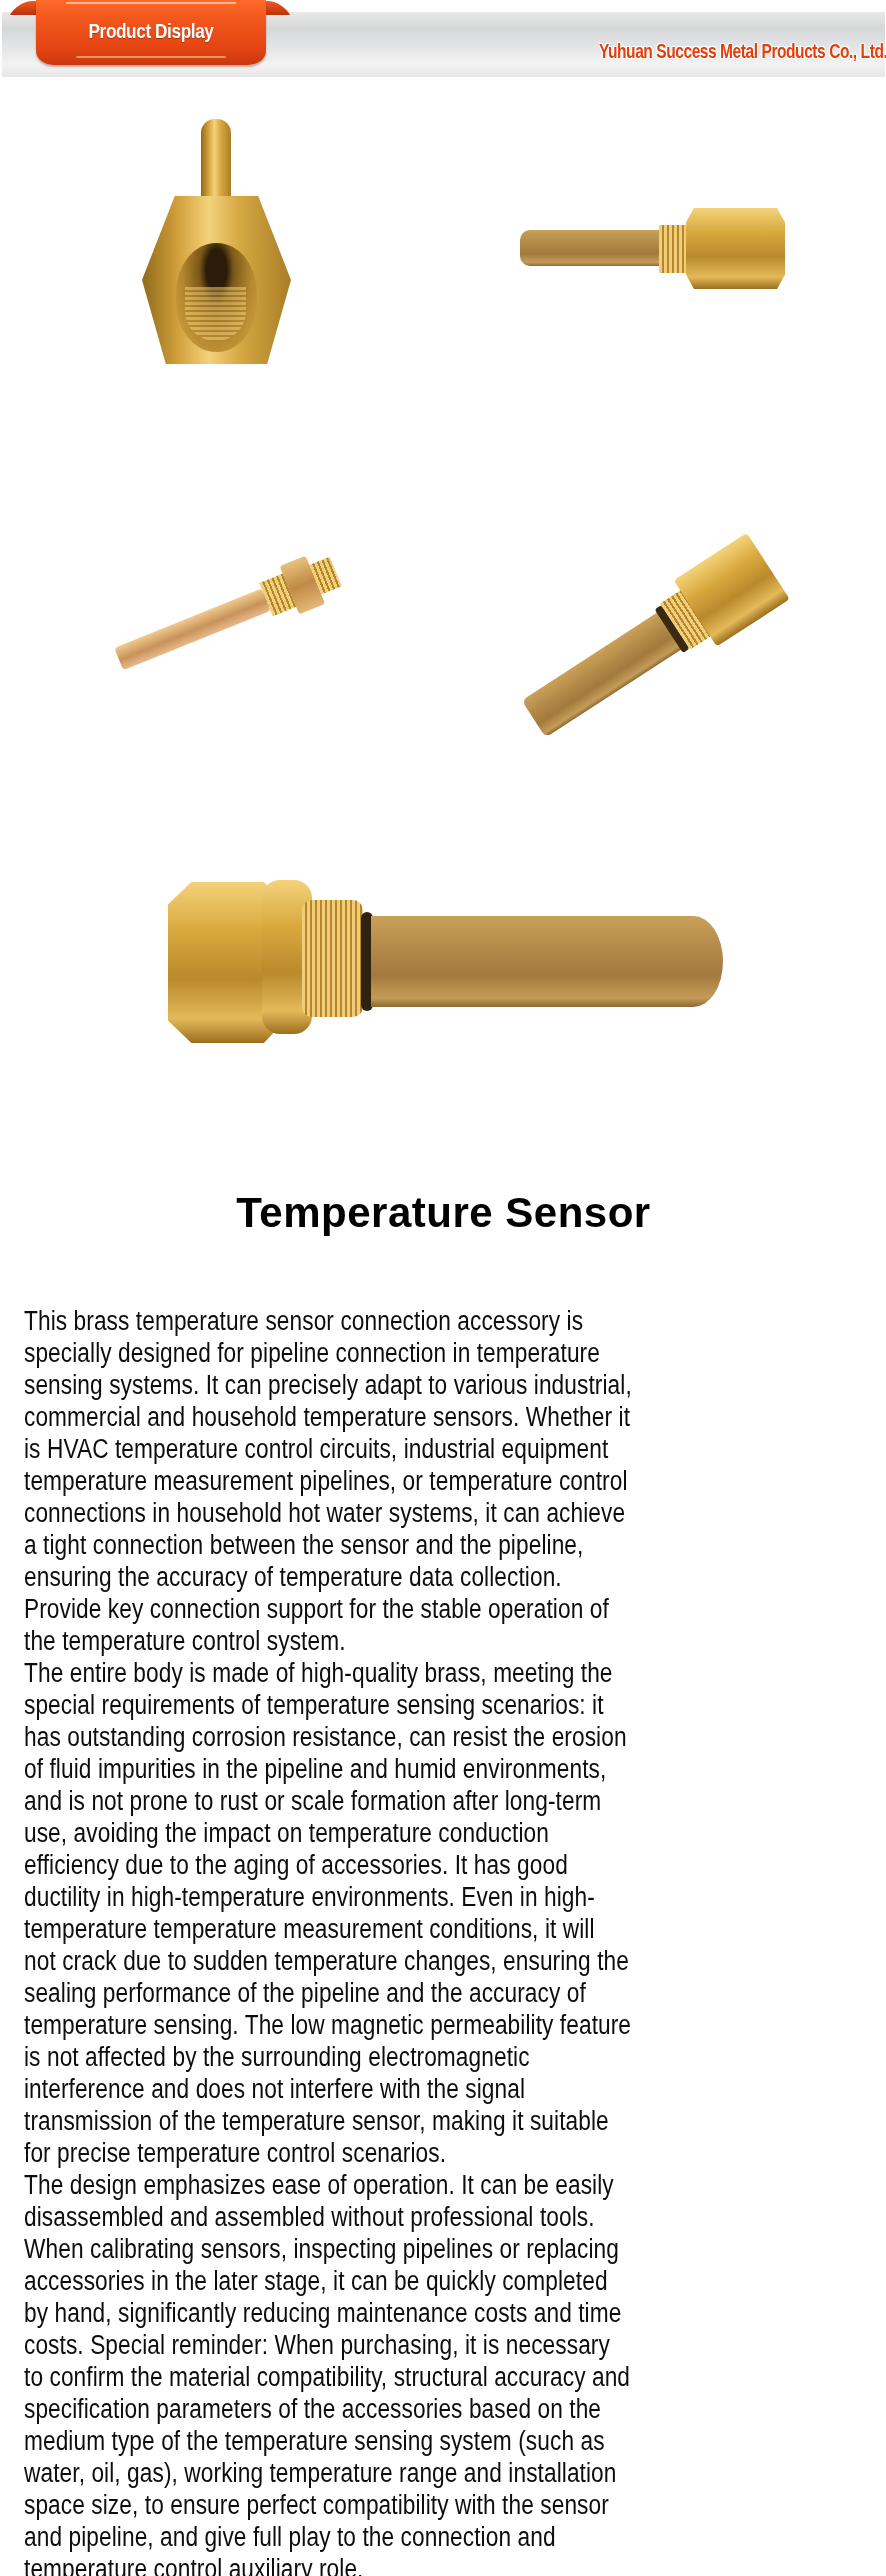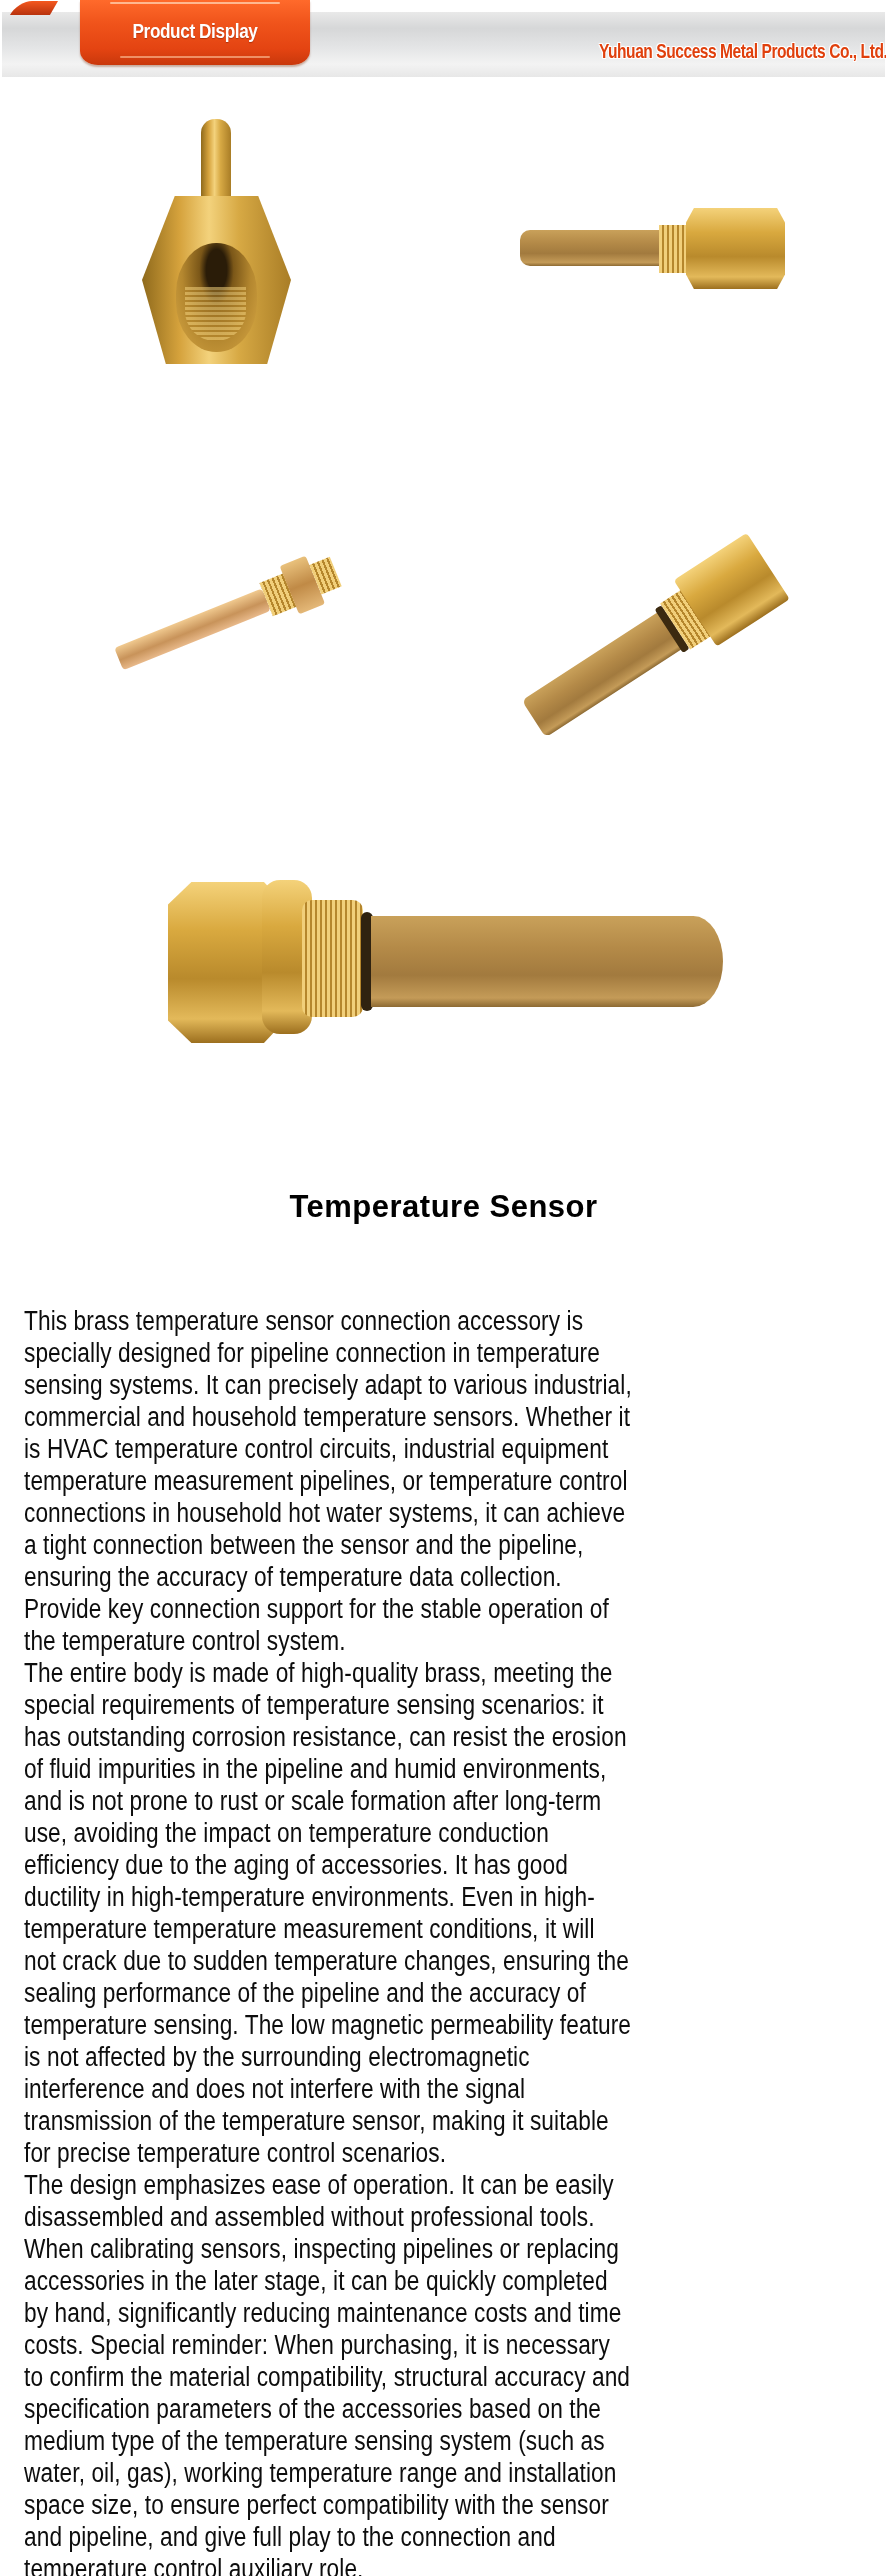--- a/index.html
+++ b/index.html
@@ -9,21 +9,21 @@
   .banner { position:absolute; left:0; top:0; width:887px; height:79px; }
   .banner-band { position:absolute; left:2px; top:12px; width:883px; height:65px;
     background:linear-gradient(#e9e9e9 0%, #d6d7d8 25%, #e4e5e6 55%, #f3f3f3 80%, #e7e7e7 100%); }
   .ribbon-ear-l { position:absolute; left:14px; top:1px; width:40px; height:14px;
     background:linear-gradient(#f4581f,#b8320d); border-radius:14px 0 0 0; transform:skewX(-30deg); }
   .ribbon-ear-r { position:absolute; left:246px; top:1px; width:40px; height:14px;
     background:linear-gradient(#f4581f,#b8320d); border-radius:0 14px 0 0; transform:skewX(30deg); }
   .ribbon { position:absolute; left:36px; top:0px; width:230px; height:65px;
     background:linear-gradient(#ff6a2b 0%, #f0541b 35%, #e44412 75%, #c9380c 100%);
     border-radius:0 0 18px 18px / 0 0 14px 14px;
-    box-shadow:0 2px 2px rgba(120,40,0,0.35);margin-left:44px; }
+    box-shadow:0 2px 2px rgba(120,40,0,0.35); }
   .ribbon::before { content:""; position:absolute; left:30px; right:30px; top:2px; height:2px; background:rgba(255,220,190,0.7); border-radius:2px; }
   .ribbon::after { content:""; position:absolute; left:40px; right:40px; bottom:7px; height:2px; background:rgba(255,200,160,0.6); border-radius:2px; }
   .ribbon-label { position:absolute; left:0; right:0; top:19px; text-align:center; color:#fff;
     font-family:"Liberation Sans", sans-serif; font-weight:bold; font-size:21px; letter-spacing:-0.5px;
     transform:scaleX(0.82); transform-origin:center; text-shadow:0 1px 1px rgba(120,30,0,0.5); white-space:nowrap; }
   .company-name { position:absolute; left:503px; top:39px; width:369px; text-align:right; color:#e0400d;
     font-family:"Liberation Sans", sans-serif; font-weight:bold; font-size:21px; letter-spacing:-0.6px;
     white-space:nowrap; transform:scaleX(0.74); transform-origin:right center;
     text-shadow:1px 1px 0 #fff, -1px -1px 0 #fff, 1px -1px 0 #fff, -1px 1px 0 #fff, 0 0 3px #fff; }
 
@@ -71,21 +71,21 @@
   .p5 { left:168px; top:860px; width:575px; height:198px; }
   .p5 .nut { position:absolute; left:0; top:22px; width:117px; height:161px;
     clip-path:polygon(20% 0,82% 0,100% 14%,100% 86%,82% 100%,20% 100%,0 86%,0 14%); }
   .p5 .collar { position:absolute; left:94px; top:20px; width:50px; height:154px; border-radius:18px; }
   .p5 .thr { position:absolute; left:134px; top:40px; width:61px; height:117px; border-radius:10px; }
   .p5 .ring { position:absolute; left:193px; top:52px; width:12px; height:99px; background:#2f2210; border-radius:6px; }
   .p5 .tube { position:absolute; left:203px; top:56px; width:352px; height:91px; border-radius:0 30px 30px 0/0 46px 46px 0; }
 
   
   .title { position:absolute; left:0; width:887px; top:1189px; text-align:center;
-    font-family:"Liberation Sans", sans-serif; font-weight:bold; font-size:31px; color:#000; letter-spacing:0.5px; }
+    font-family:"Liberation Sans", sans-serif; font-weight:bold; font-size:42px; color:#000; letter-spacing:0.5px; }
   .body-text { position:absolute; left:24px; top:1279px; width:852px;margin-top:26px; }
   .line { height:32px; line-height:32px; font-size:27px; color:#0d0d0d; white-space:nowrap;
     transform:scaleX(0.84); transform-origin:left center; letter-spacing:0.1px; }
 </style>
 </head>
 <body>
 
 <div class="banner">
   <div class="banner-band"></div>
   <div class="ribbon-ear-l"></div>

